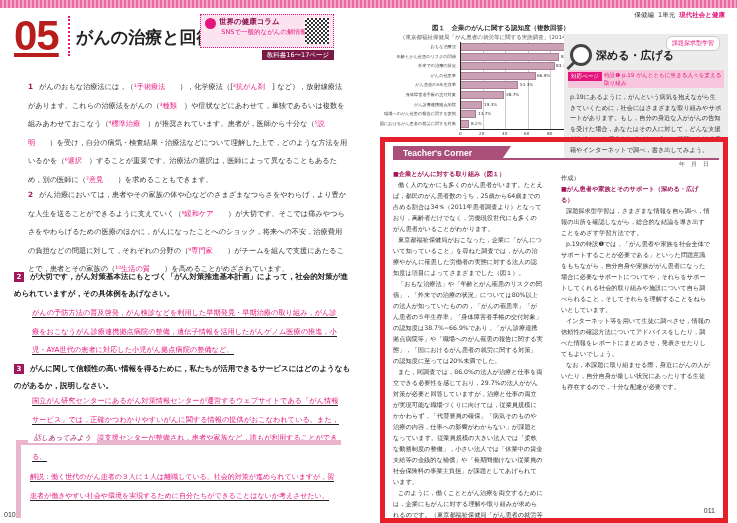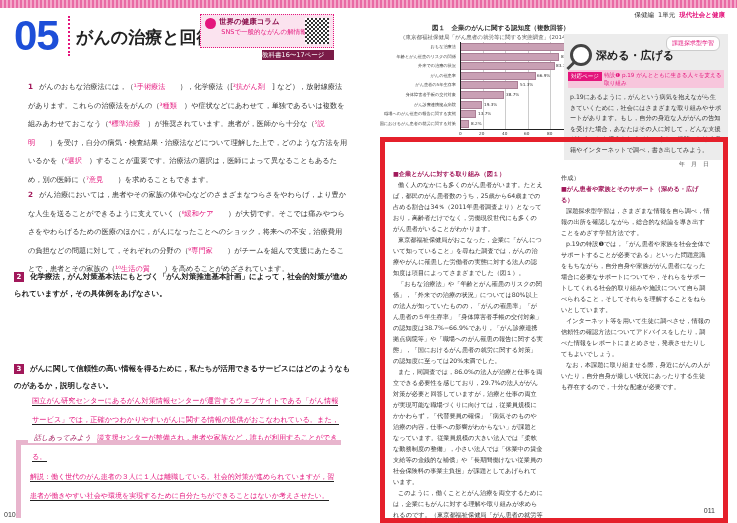--- a/index.html
+++ b/index.html
@@ -1,28 +1,28 @@
 <!DOCTYPE html>
 <html><head>
 <meta charset="utf-8">
 <style>
   * { box-sizing: border-box; margin: 0; padding: 0; }
   body { width: 737px; height: 523px; background: #ffffff; font-family: "DejaVu Sans", sans-serif; position: relative; overflow: hidden; color: #222; }
   .topband { position: absolute; top: 0; left: 0; width: 737px; height: 8px; background: repeating-linear-gradient(90deg, #e96aa5 0 2px, #f3a8c9 2px 4px); }
   .page-left { position: absolute; left: 0; top: 8px; width: 368px; height: 515px; }
   .page-right { position: absolute; left: 370px; top: 8px; width: 367px; height: 515px; }
-  .lesson-num { position: absolute; left: 14px; top: 7px; font-family: "Liberation Sans", sans-serif; font-weight: bold; font-size: 42px; color: #1d4ed8; letter-spacing: -1px; line-height: 42px; }
+  .lesson-num { position: absolute; left: 14px; top: 7px; font-family: "Liberation Sans", sans-serif; font-weight: bold; font-size: 42px; color: #b91c1c; letter-spacing: -1px; line-height: 42px; text-decoration: underline; }
   .title-divider { position: absolute; left: 68px; top: 8px; height: 40px; border-left: 2px dotted #e4157c; }
   .lesson-title { position: absolute; left: 76px; top: 18px; font-size: 17px; font-weight: bold; color: #222; }
   .column-box { position: absolute; left: 200px; top: 6px; width: 134px; height: 34px; background: #fbe3ef; border: 1px dotted #e4157c; }
   .column-box .globe { position: absolute; left: 4px; top: 3px; width: 11px; height: 11px; border-radius: 50%; background: #e4157c; }
   .column-box .c1 { position: absolute; left: 18px; top: 2px; font-size: 7.5px; font-weight: bold; color: #8a0f4c; }
   .column-box .c2 { position: absolute; left: 18px; top: 13px; width: 90px; font-size: 6.5px; color: #e4157c; line-height: 9px; text-align: center; }
   .qr { position: absolute; right: 4px; top: 3px; width: 24px; height: 26px; background: repeating-conic-gradient(#333 0 25%, #fff 0 50%) 0 0/4px 4px; }
-  .page-ref { position: absolute; left: 262px; top: 42px; width: 72px; height: 10px; background: #7a1b47; color: #fff; font-size: 6.5px; line-height: 10px; }
+  .page-ref { position: absolute; left: 262px; top: 42px; width: 72px; height: 10px; background: #7a1b47; color: #fff; font-size: 6.5px; text-align: center; line-height: 10px; }
   .qhead { position: absolute; left: 14px; font-size: 7.5px; font-weight: bold; color: #222; line-height: 16px; }
   .qnum { display: inline-block; width: 10px; height: 10px; background: #a1185a; color: #fff; font-size: 7px; text-align: center; line-height: 10px; margin-right: 6px; vertical-align: middle; }
   .para { position: absolute; left: 28px; width: 320px; font-size: 7.2px; line-height: 18.5px; color: #333; }
   .para .n { color: #a1185a; font-weight: bold; margin-right: 6px; }
   .ans { color: #e4157c; }
   .answer-block { position: absolute; left: 32px; width: 310px; font-size: 7.2px; line-height: 18.5px; color: #e4157c; }
   .answer-block span { border-bottom: 1px solid #222; }
   .talk-box { position: absolute; left: 16px; top: 432px; width: 325px; height: 78px; border-left: 5px solid #e8b5cd; border-top: 5px solid #e8b5cd; }
   .talk-label { position: absolute; left: 28px; top: 425px; background: #fff; padding: 0 6px; font-size: 7px; color: #a1185a; font-style: italic; }
   .talk-q { position: absolute; left: 30px; top: 449px; font-size: 6.8px; color: #222; }
@@ -78,21 +78,24 @@
 
   <div class="para" style="top:70px;">
     <span class="n">1</span><span>がんのおもな治療法には，（</span><span class="ans">¹手術療法</span><span>　　），化学療法（[</span><span class="ans">²抗がん剤</span><span>　] など），放射線療法があります。これらの治療法をがんの（</span><span class="ans">³種類</span><span>　）や症状などにあわせて，単独であるいは複数を組みあわせておこなう（</span><span class="ans">⁴標準治療</span><span>　）が推奨されています。患者が，医師から十分な（</span><span class="ans">⁵説明</span><span>　　）を受け，自分の病気・検査結果・治療法などについて理解した上で，どのような方法を用いるかを（</span><span class="ans">⁶選択</span><span>　）することが重要です。治療法の選択は，医師によって異なることもあるため，別の医師に（</span><span class="ans">⁷意見</span><span>　　）を求めることもできます。</span>
   </div>
 
   <div class="para" style="top:178px;">
     <span class="n">2</span><span>がん治療においては，患者やその家族の体や心などのさまざまなつらさをやわらげ，より豊かな人生を送ることができるように支えていく（</span><span class="ans">⁸緩和ケア</span><span>　　）が大切です。そこでは痛みやつらさをやわらげるための医療のほかに，がんになったことへのショック，将来への不安，治療費用の負担などの問題に対して，それぞれの分野の（</span><span class="ans">⁹専門家</span><span>　　）がチームを組んで支援にあたることで，患者とその家族の（</span><span class="ans">¹⁰生活の質</span><span>　　）を高めることがめざされています。</span>
   </div>
 
   <div class="qhead" style="top:260px; width:340px; line-height:17px;">
-    <span class="qnum">2</span><span>化学療法，がん対策基本法にもとづく「がん対策推進基本計画」によって，社会的対策が進められていますが，その具体例をあげなさい。</span>
+    <span class="qnum">2</span><span>が大切です，がん対策基本法にもとづく「がん対策推進基本計画」によって，社会的対策が進められていますが，その具体例をあげなさい。</span>
+  </div>
+  <div class="answer-block" style="top:296px;">
+    <span>がんの予防方法の普及啓発，がん検診などを利用した早期発見・早期治療の取り組み，がん診療をおこなうがん診療連携拠点病院の整備，遺伝子情報を活用したがんゲノム医療の推進，小児・AYA世代の患者に対応した小児がん拠点病院の整備など。</span>
   </div>
 
   <div class="qhead" style="top:352px; width:340px; line-height:17px;">
     <span class="qnum">3</span><span>がんに関して信頼性の高い情報を得るために，私たちが活用できるサービスにはどのようなものがあるか，説明しなさい。</span>
   </div>
   <div class="answer-block" style="top:384px;">
     <span>国立がん研究センターにあるがん対策情報センターが運営するウェブサイトである「がん情報サービス」では，正確かつわかりやすいがんに関する情報の提供がおこなわれている。また，拠点病院にはがん相談支援センターが整備され，患者や家族など，誰もが利用することができる。</span>
   </div>
 
   <div class="talk-box"></div>
@@ -182,20 +185,23 @@
     <div class="dtitle">深める・広げる</div>
     <div class="bubble">課題探求型学習</div>
     <div class="refbar">
       <span class="reftag">対応ページ</span>
       <span class="reftxt">特設❶ p.19 がんとともに生きる人々を支える取り組み</span>
     </div>
     <div class="dbody">p.19にあるように，がんという病気を抱えながら生きていくために，社会にはさまざまな取り組みやサポートがあります。もし，自分の身近な人ががんの告知を受けた場合，あなたはその人に対して，どんな支援があることを伝えられるでしょうか。便覧のおける書籍やインターネットで調べ，書き出してみよう。</div>
   </div>
 
   <div class="tc-frame">
+    <div class="tc-header">
+      <div class="tc-tab">Teacher's Corner</div>
+    </div>
     <div class="tc-date">年　月　日</div>
 
     <div class="tc-col" style="left:8px;">
       <div class="sec">■企業とがんに対する取り組み（図１）</div>
       <p>働く人のなかにも多くのがん患者がいます。たとえば，都民のがん患者数のうち，25歳から64歳までの占める割合は34％（2011年患者調査より）となっており，高齢者だけでなく，労働現役世代にも多くのがん患者がいることがわかります。</p>
       <p>東京都福祉保健局がおこなった，企業に「がんについて知っていること」を尋ねた調査では，がんの治療やがんに罹患した労働者の実態に対する法人の認知度は項目によってさまざまでした（図１）。</p>
       <p>「おもな治療法」や「年齢とがん罹患のリスクの関係」，「外来での治療の状況」については80%以上の法人が知っていたものの，「がんの罹患率」「がん患者の５年生存率」「身体障害者手帳の交付対象」の認知度は38.7%−66.9%であり，「がん診療連携拠点病院等」や「職場へのがん罹患の報告に関する実態」，「国におけるがん患者の就労に関する対策」の認知度に至っては20%未満でした。</p>
       <p>また，同調査では，86.0%の法人が治療と仕事を両立できる必要性を感じており，29.7%の法人ががん対策が必要と回答していますが，治療と仕事の両立が実現可能な職場づくりに向けては，従業員規模にかかわらず，「代替要員の確保」「病気そのものや治療の内容，仕事への影響がわからない」が課題となっています。従業員規模の大きい法人では「柔軟な勤務制度の整備」，小さい法人では「休業中の賃金支給等の金銭的な補償」や「長期間働けない従業員の社会保険料の事業主負担」が課題としてあげられています。</p>
       <p>このように，働くこととがん治療を両立するためには，企業にもがんに対する理解や取り組みが求められるのです。（東京都福祉保健局「がん患者の就労等に関する実態調査」報告書，2014年を参考に</p>
     </div>

